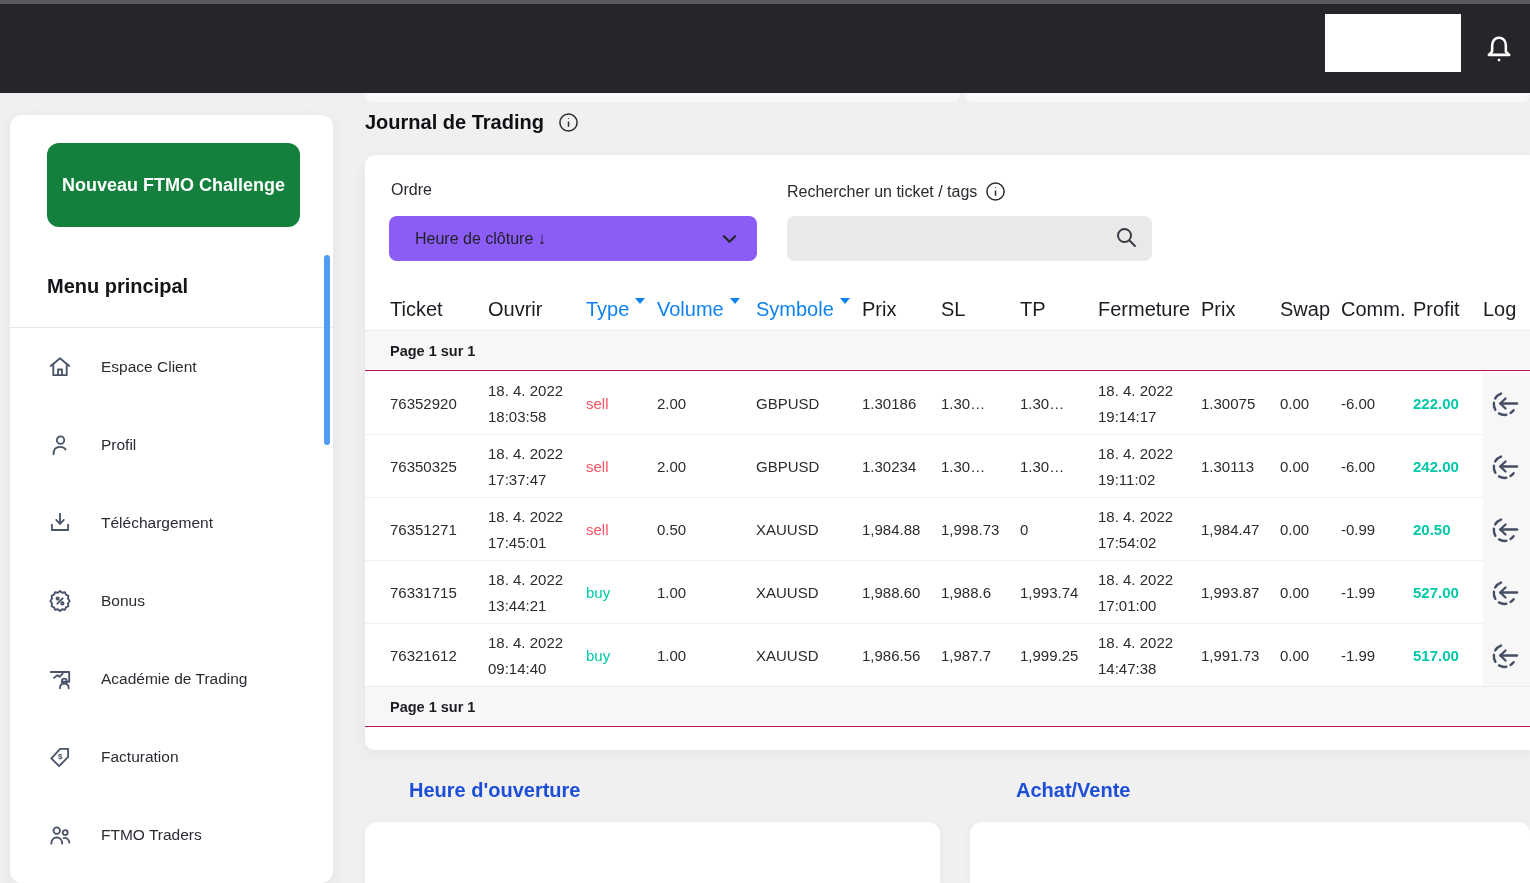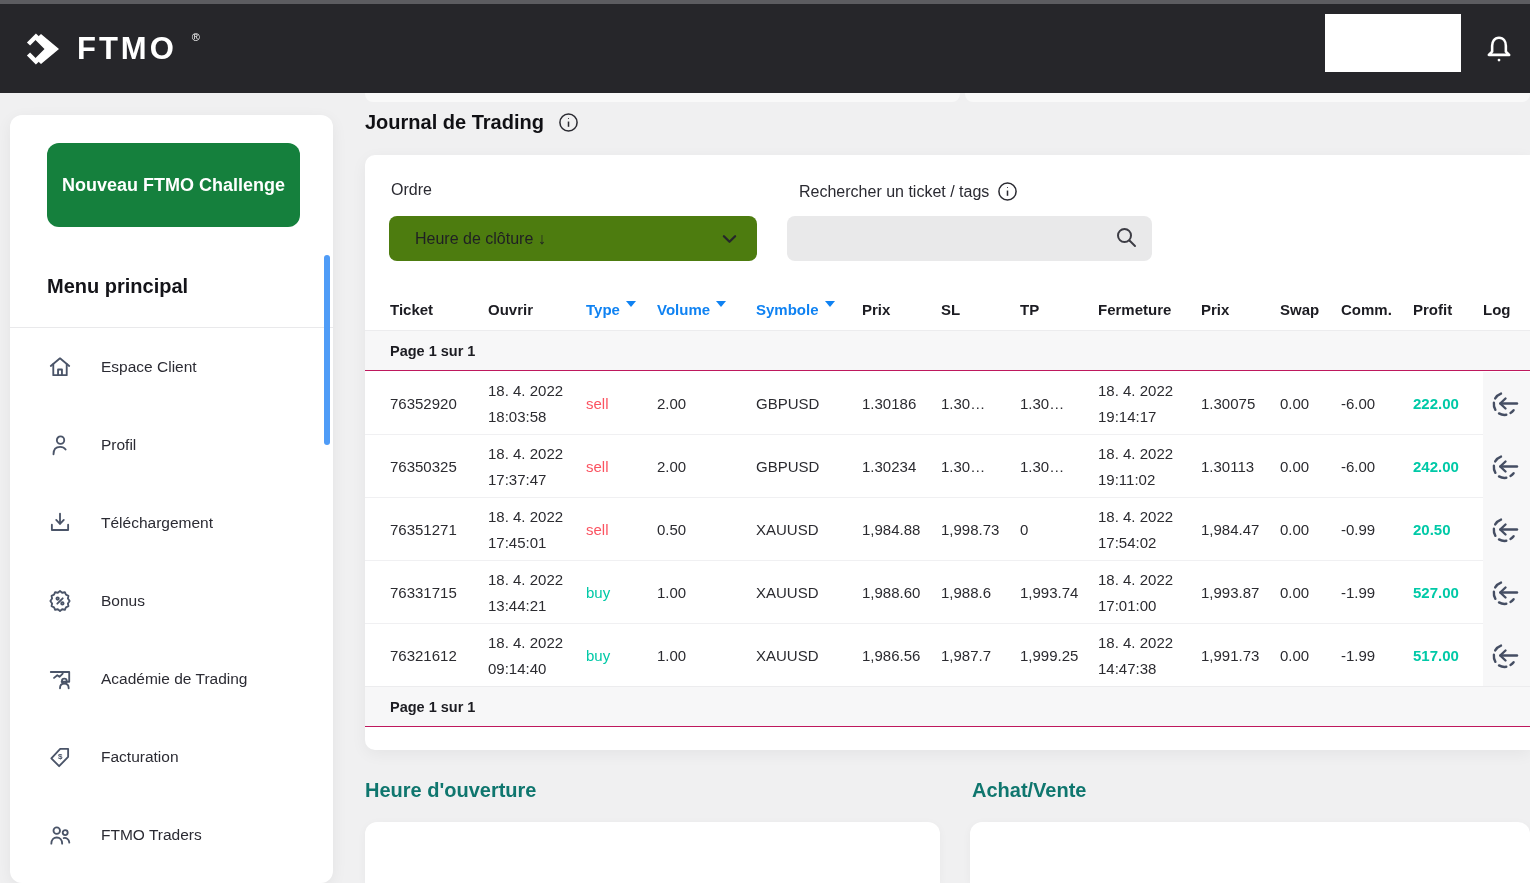--- a/index.html
+++ b/index.html
@@ -35,80 +35,71 @@
   #sliver-1{left:365px;width:595px;} #sliver-2{left:965px;width:565px;}
   .page-title{position:absolute;left:365px;top:111px;display:flex;align-items:center;gap:14px;
               font-size:20px;font-weight:700;color:#101014;}
   .info-ic{display:inline-flex;width:21px;height:21px;}
   .info-ic svg{width:21px;height:21px;stroke:#2a2a31;fill:none;stroke-width:1.6;}
 
   .journal-card{position:absolute;left:365px;top:155px;width:1165px;height:595px;background:#fff;
                 border-radius:10px 0 0 10px;box-shadow:0 4px 16px rgba(0,0,0,.05);}
   .flabel{position:absolute;font-size:16px;color:#2a2a31;display:flex;align-items:center;gap:8px;}
   #order-label{left:26px;top:26px;}
-  #search-label{left:434px;top:26px;}
-  .select{position:absolute;left:24px;top:61px;width:368px;height:45px;background:#4d7c0f;border-radius:8px;
+  #search-label{left:422px;top:26px;}
+  .select{position:absolute;left:24px;top:61px;width:368px;height:45px;background:#8b5cf6;border-radius:8px;
           display:flex;align-items:center;justify-content:space-between;padding:0 20px 0 26px;box-sizing:border-box;
           font-size:16px;color:#1f1f24;cursor:pointer;}
   .chev svg{width:15px;height:10px;stroke:#26262b;fill:none;stroke-width:2.4;stroke-linecap:round;stroke-linejoin:round;}
   .search{position:absolute;left:422px;top:61px;width:365px;height:45px;background:#e9e9ea;border-radius:8px;
           display:flex;align-items:center;box-sizing:border-box;padding:0 14px 0 0;}
   .search input{flex:1;height:100%;border:none;background:transparent;padding:0 8px 0 18px;
                 font-family:inherit;font-size:16px;color:#1f1f24;outline:none;}
   .search-ic svg{width:24px;height:24px;stroke:#3c3c44;fill:none;stroke-width:2;stroke-linecap:round;}
   .export-btn{position:absolute;left:816px;top:62px;width:138px;height:44px;background:#1583f0;border:none;
               border-radius:10px;color:#fff;font-size:17px;font-weight:700;font-family:inherit;
               display:flex;align-items:center;justify-content:center;gap:10px;cursor:pointer;}
   .caret{width:0;height:0;border-left:5px solid transparent;border-right:5px solid transparent;
          border-top:6px solid currentColor;display:inline-block;}
 
   .tgrid{display:grid;grid-template-columns:98px 98px 71px 99px 106px 79px 79px 78px 103px 79px 61px 72px 70px 1fr;
          align-items:center;padding-left:25px;box-sizing:border-box;}
-  .thead{position:absolute;top:140px;left:0;right:0;height:28px;font-size:15px;font-weight:700;color:#1c1c22;}
+  .thead{position:absolute;top:140px;left:0;right:0;height:28px;font-size:20px;font-weight:400;color:#1c1c22;}
   .th-sort{display:flex;align-items:flex-start;gap:6px;color:#0f82f2;cursor:pointer;}
   .th-sort .caret{border-top-width:6px;}
   .band{position:absolute;left:0;right:0;height:41px;background:#f7f7f8;display:flex;align-items:center;
         padding-left:25px;box-sizing:border-box;font-size:14.5px;font-weight:700;color:#1c1c22;
         border-top:1px solid #ececee;border-bottom:1px solid #be185d;}
   #band-top{top:175px;} #band-bottom{top:531px;}
   .rows{position:absolute;top:217px;left:0;right:0;}
   .trow{height:63px;border-bottom:1px solid #f0f0f2;font-size:15px;color:#2b2b30;}
   .trow:last-child{border-bottom:none;}
   .c-date{line-height:1.7;}
   .c-type{font-weight:500;}
   .c-type.sell{color:#fb5361;}
   .c-type.buy{color:#00c9a7;}
   .c-profit{color:#00c9a7;font-weight:700;}
   .c-log{height:63px;display:flex;align-items:center;background:#f7f7f8;padding-left:6px;box-sizing:border-box;}
   .log-ic{cursor:pointer;display:inline-flex;}
   .log-ic svg{width:32px;height:32px;stroke:#454e63;fill:none;stroke-width:2.4;stroke-linecap:round;stroke-linejoin:round;}
 
-  .section-title{position:absolute;font-size:20px;font-weight:700;color:#0f766e;}
+  .section-title{position:absolute;font-size:20px;font-weight:700;color:#1d4ed8;margin-left:44px;}
   #sec-title-1{left:365px;top:779px;} #sec-title-2{left:972px;top:779px;}
   .bottom-card{position:absolute;top:822px;height:61px;background:#fff;border-radius:12px 12px 0 0;
                box-shadow:0 2px 10px rgba(0,0,0,.04);}
   #bottom-card-1{left:365px;width:575px;} #bottom-card-2{left:970px;width:560px;}
 </style>
 </head>
 <body>
 
 <div class="screen">
 
   <div class="topstrip"></div>
 
   <header class="appbar">
-    <div class="logo">
-      <svg viewBox="0 0 40 40" width="40" height="40">
-        <polygon points="17,5 35,20 17,35 11,29.5 20.5,20 11,10.5" fill="#ffffff"></polygon>
-        <line x1="4.5" y1="15" x2="13.5" y2="6" stroke="#ffffff" stroke-width="4.5"></line>
-        <line x1="4.5" y1="25" x2="13.5" y2="34" stroke="#ffffff" stroke-width="4.5"></line>
-      </svg>
-      <span class="logo-text">FTMO</span>
-        <span class="reg">®</span>
-    </div>
     <div class="user-box"></div>
     <div class="bell">
       <svg viewBox="0 0 28 28" width="30" height="30" fill="none" stroke="#ffffff" stroke-width="2.4" stroke-linecap="round" stroke-linejoin="round">
         <path d="M14 3.5 C9.6 3.5 7.6 7 7.6 11 L7.6 16.5 L4.5 19.5 L23.5 19.5 L20.4 16.5 L20.4 11 C20.4 7 18.4 3.5 14 3.5 Z"></path>
         <circle cx="14" cy="24.3" r="1.3" fill="#ffffff" stroke="none"></circle>
       </svg>
     </div>
   </header>
 
   <aside class="sidebar">

